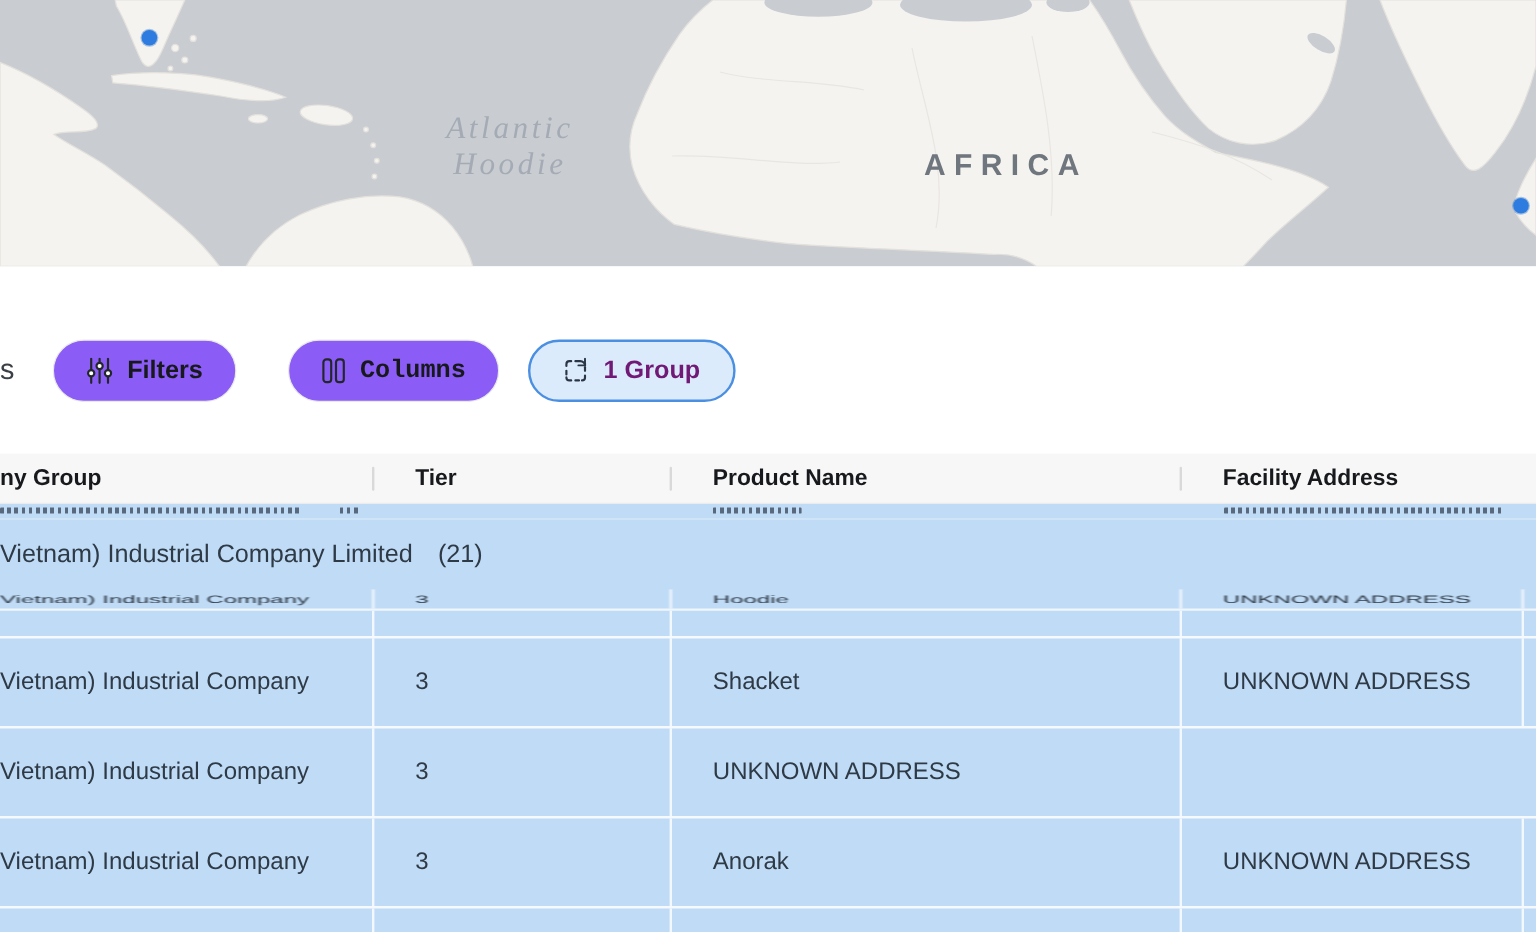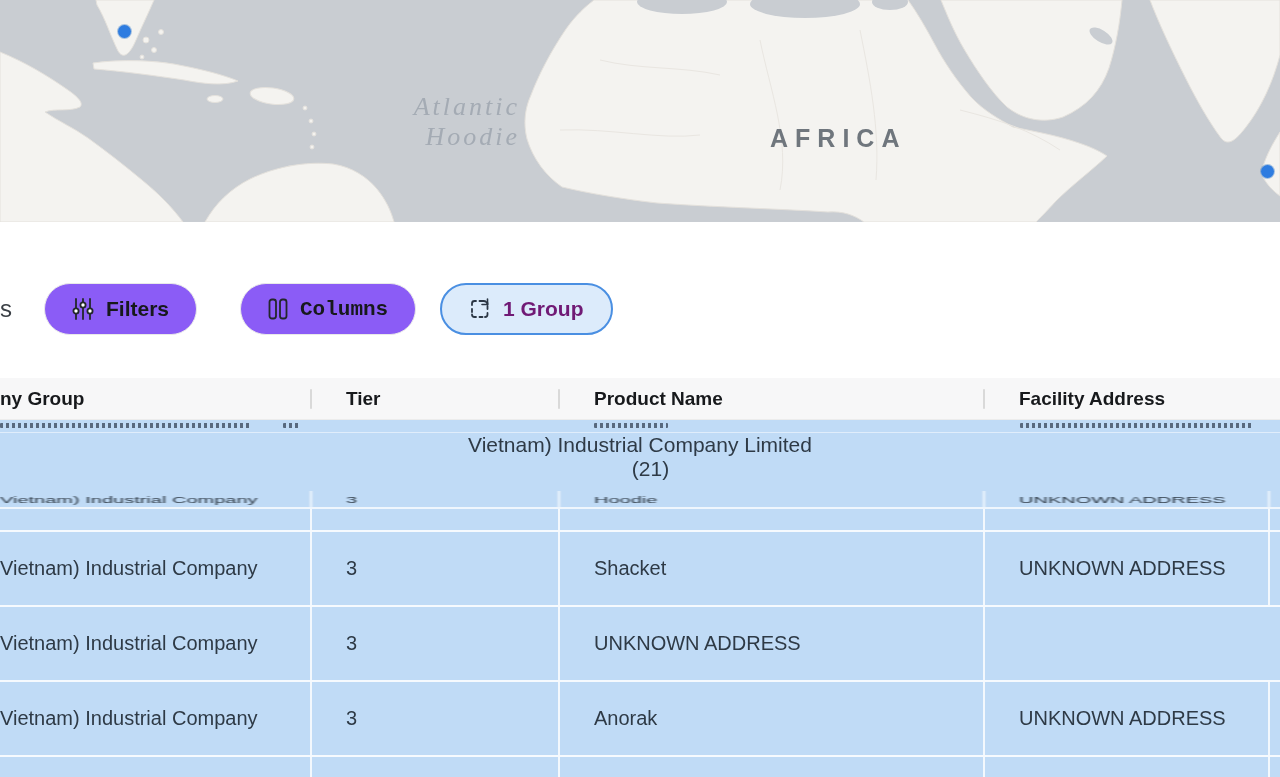--- a/index.html
+++ b/index.html
@@ -6,21 +6,21 @@
   html,body { background:#fff; }
   .app {
     position:relative; width:1280px; height:777px; overflow:hidden;
     font-family:"Liberation Sans", sans-serif; background:#ffffff;
   }
 
   
   .map { position:relative; width:1280px; height:222px; background:#c9cdd2; overflow:hidden; }
   .map svg { position:absolute; inset:0; display:block; }
   .map-label-ocean {
-    position:absolute; left:330px; top:92px; width:190px; text-align:right;
+    position:absolute; left:330px; top:92px; width:190px; text-align:center;
     font-family:"Liberation Serif", serif; font-style:italic;
     font-size:26px; line-height:30px; letter-spacing:3px; color:#a4abb4;
   }
   .map-label-continent {
     position:absolute; left:770px; top:124px;
     font-size:25px; font-weight:600; letter-spacing:7px; color:#6f767d;
   }
   .marker {
     position:absolute; width:13px; height:13px; border-radius:50%;
     background:#2e7ce0; box-shadow:0 0 0 1px rgba(21,101,192,.35);
@@ -57,21 +57,21 @@
   .th {
     position:relative; font-size:19px; font-weight:700; color:#17191c;
     white-space:nowrap; overflow:visible; padding-left:34px;
   }
   .th.first { padding-left:0; }
   .th .sep {
     position:absolute; right:0; top:50%; transform:translateY(-50%);
     width:2px; height:20px; background:#d9d9d9; border-radius:1px;
   }
   .tbody { background:#c0dbf6; }
-  .row { position:relative;flex-direction:column; }
+  .row { position:relative; }
   .row .cell {
     position:relative; font-size:20px; color:#2e3a46; white-space:nowrap;
     display:flex; align-items:center; padding-left:34px;
     border-right:2px solid rgba(255,255,255,.8);
   }
   .row .cell.first { padding-left:0; }
   .row .cell.last { border-right:none; }
   .data-row { height:75px; border-bottom:2px solid rgba(255,255,255,.85); }
 
   

